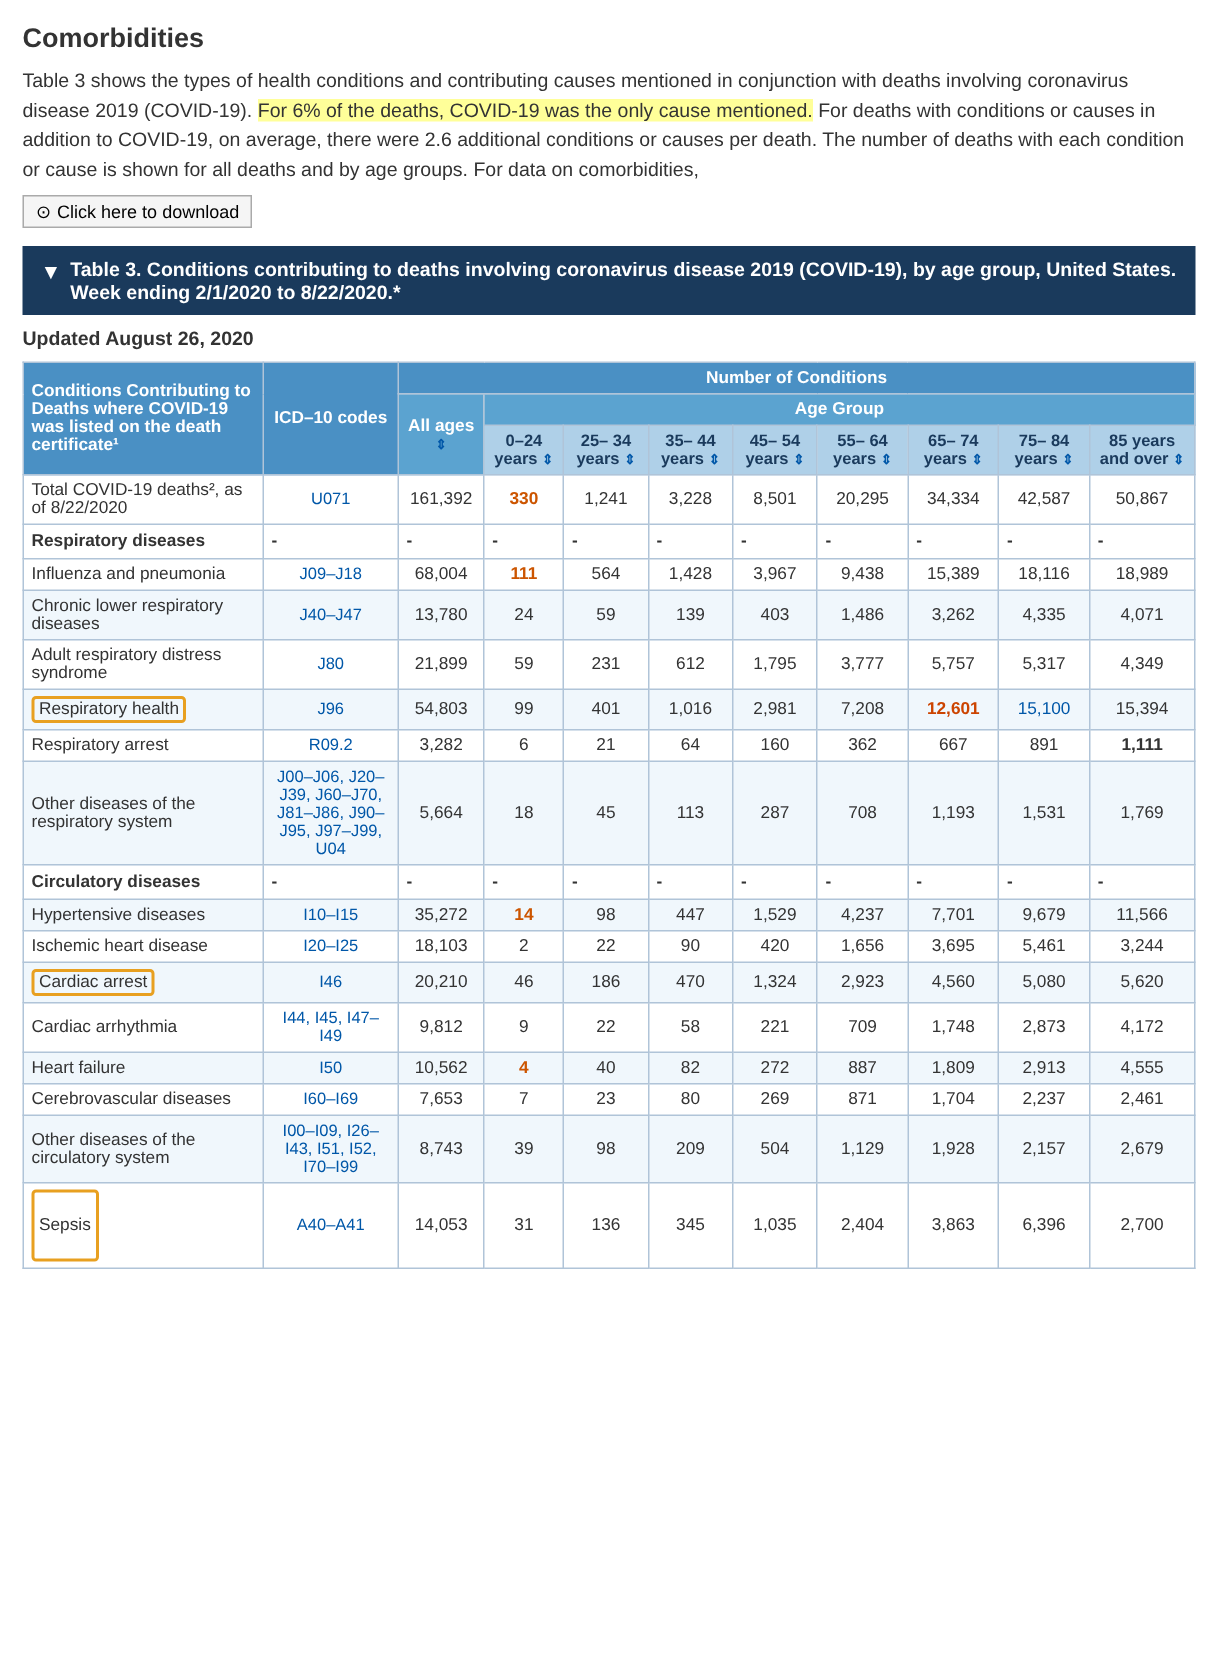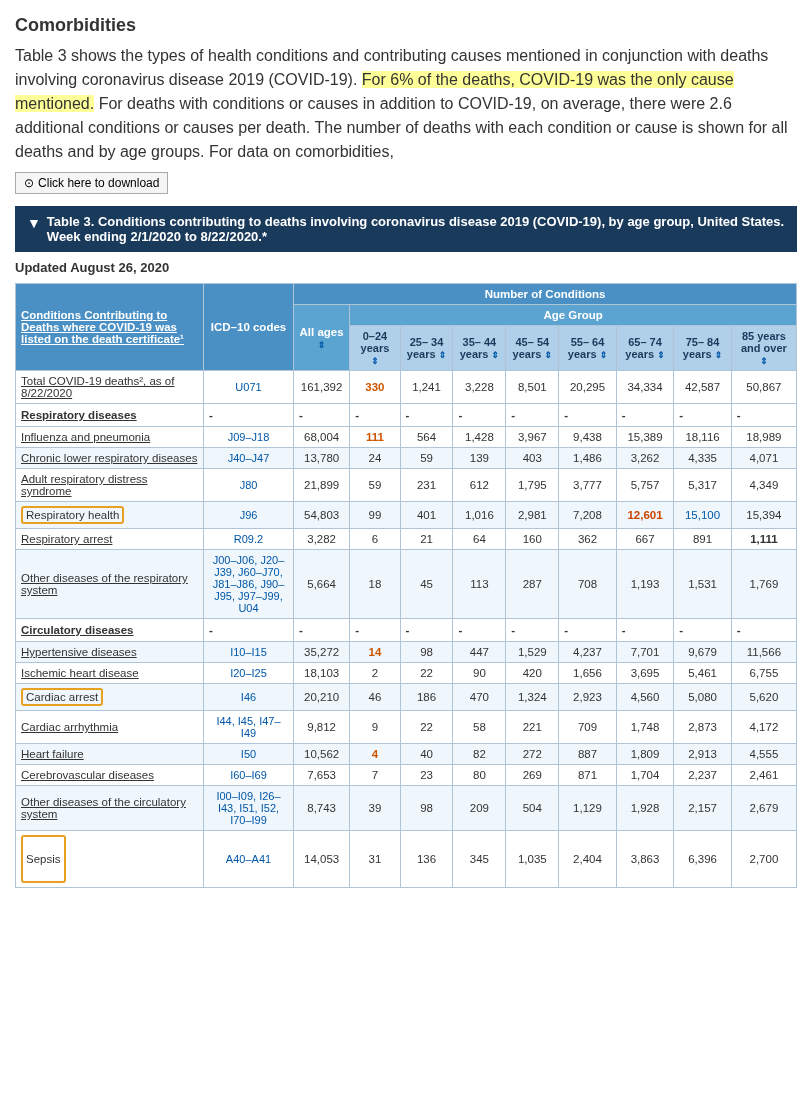--- a/index.html
+++ b/index.html
@@ -10,21 +10,21 @@
       background: #fff;
       padding: 15px;
       width: 812px;
     }
     h2 {
       font-size: 18px;
       font-weight: bold;
       margin-bottom: 8px;
     }
     .intro-text {
-      font-size: 16px;
+      font-size: 13px;
       line-height: 1.5;
       margin-bottom: 8px;
     }
     .highlight-yellow {
       background-color: #ffff99;
     }
     .download-btn {
       display: inline-flex;
       align-items: center;
       gap: 4px;
@@ -61,22 +61,21 @@
       font-size: 11.5px;
     }
     table th, table td {
       border: 1px solid #b0c4d8;
       padding: 4px 5px;
       text-align: center;
       vertical-align: middle;
     }
     .col-condition {
       text-align: left;
-      width: 188px;
-      text-decoration: underline;
+      width: 160px;
     }
     .col-icd {
       width: 90px;
       color: #0057a8;
     }
     .header-top {
       background: #4a90c4;
       color: #fff;
       font-weight: bold;
     }
@@ -336,21 +335,21 @@
       <td class="col-condition">Ischemic heart disease</td>
       <td class="col-icd"><span class="icd-link">I20–I25</span></td>
       <td>18,103</td>
       <td>2</td>
       <td>22</td>
       <td>90</td>
       <td>420</td>
       <td>1,656</td>
       <td>3,695</td>
       <td>5,461</td>
-      <td>6,755</td>
+      <td>3,244</td>
     </tr>
       <tr class="data-row">
       <td class="col-condition"><span style="border:2px solid #e8a020;border-radius:3px;padding:1px 3px;display:inline-block;">Cardiac arrest</span></td>
       <td class="col-icd"><span class="icd-link">I46</span></td>
       <td>20,210</td>
       <td>46</td>
       <td>186</td>
       <td>470</td>
       <td>1,324</td>
       <td>2,923</td>

